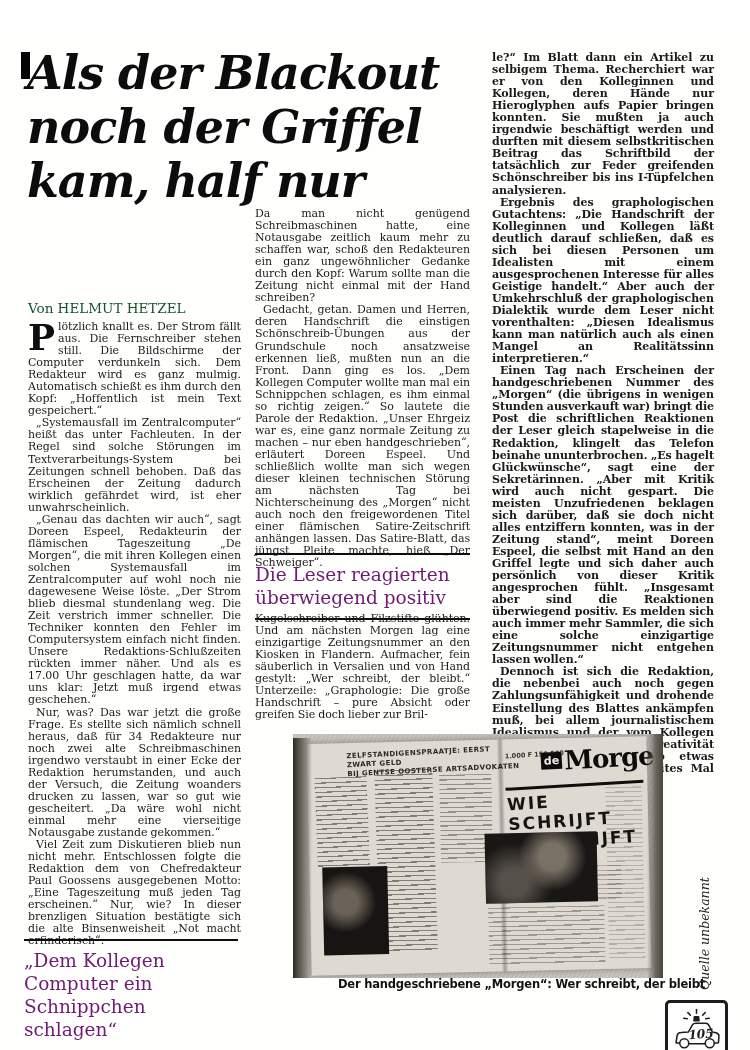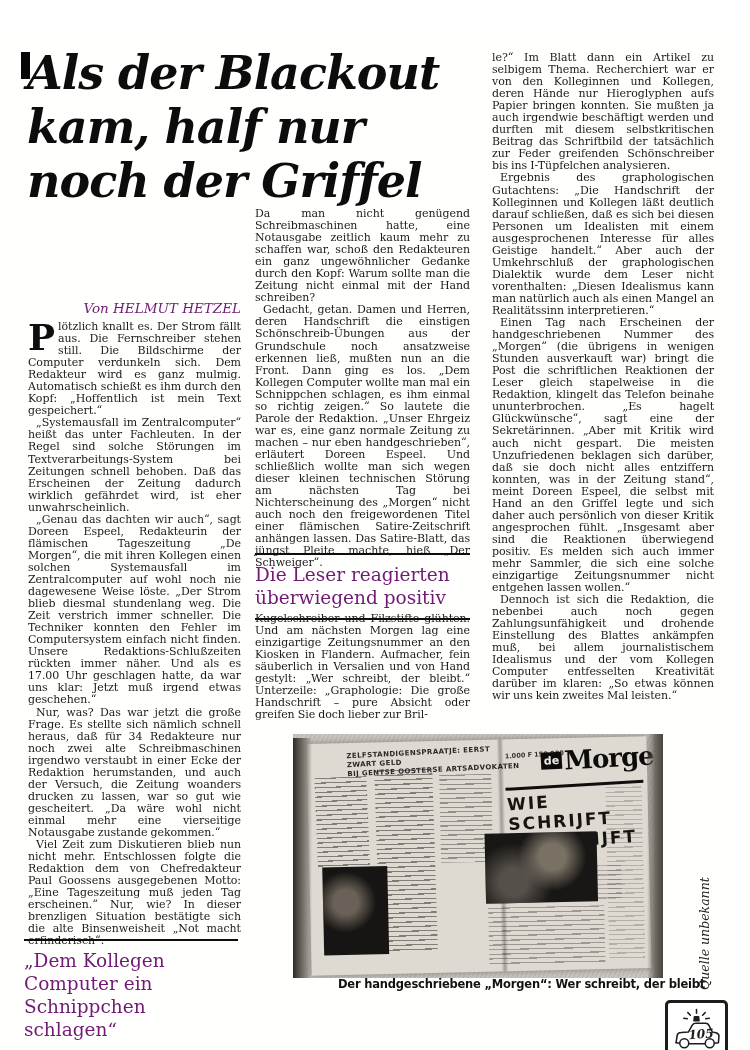--- a/index.html
+++ b/index.html
@@ -8,30 +8,30 @@
   .abs{position:absolute;}
 
   .scan-mark{left:21px;top:24px;width:9px;height:27px;background:#050505;}
 
   .headline{left:27px;top:18px;font-weight:bold;font-style:italic;font-size:46px;
             line-height:54px;letter-spacing:-1px;white-space:nowrap;color:#0c0c0c;}
 
   .standfirst{left:28px;top:169px;width:211px;font-weight:bold;font-size:12px;
               line-height:13.5px;text-align:left;color:#111;}
 
-  .byline{left:28px;top:272px;width:213px;text-align:right;font-size:13.5px;color:#701a75;font-style:italic;}
+  .byline{left:28px;top:272px;width:213px;text-align:left;font-size:13.5px;color:#14532d;}
 
   .col{font-size:11px;line-height:12.05px;text-align:justify;color:#1a1a1a;
        word-spacing:-0.4px;letter-spacing:-0.05px;}
   .col p{margin:0;}
   .col p + p{text-indent:8px;}
   .col-left{left:28px;top:293px;width:213px;}
   .col-mid{left:255px;top:180px;width:215px;}
   .col-mid2{left:255px;top:585px;width:215px;}
-  .col-right{left:492px;top:24px;width:222px;}
+  .col-right{left:492px;top:24px;width:222px;font-weight:bold;}
 
   .dropcap{float:left;font-size:36px;line-height:30px;font-weight:bold;
            padding:1px 3px 0 0;color:#0e0e0e;}
 
   .crosshead{border-top:2px solid #0d0d0d;border-bottom:2px solid #0d0d0d;
              padding:8px 0 9px 0;font-size:18.5px;line-height:23px;color:#701a75;}
   .xh1{left:24px;top:911px;width:214px;}
   .xh2{left:255px;top:525px;width:215px;}
 
   
@@ -83,22 +83,22 @@
 </style>
 </head>
 <body>
 
 <div class="page">
 
   <div class="abs scan-mark"></div>
 
   <div class="abs headline">
     <div>Als der Blackout</div>
+    <div>noch der Griffel</div>
     <div>kam, half nur</div>
-    <div>noch der Griffel</div>
   </div>
 
 
   <div class="abs byline">Von HELMUT HETZEL</div>
 
   <div class="abs col col-left">
     <p><span class="dropcap">P</span><span>lötzlich knallt es. Der Strom fällt aus. Die Fernschreiber stehen still. Die Bildschirme der Computer verdunkeln sich. Dem Redakteur wird es ganz mulmig. Automatisch schießt es ihm durch den Kopf: „Hoffentlich ist mein Text gespeichert.“</span></p>
     <p>„Systemausfall im Zentralcomputer“ heißt das unter Fachleuten. In der Regel sind solche Störungen im Textverarbeitungs-System bei Zeitungen schnell behoben. Daß das Erscheinen der Zeitung dadurch wirklich gefährdet wird, ist eher unwahrscheinlich.</p>
     <p>„Genau das dachten wir auch“, sagt Doreen Espeel, Redakteurin der flämischen Tageszeitung „De Morgen“, die mit ihren Kollegen einen solchen Systemausfall im Zentralcomputer auf wohl noch nie dagewesene Weise löste. „Der Strom blieb diesmal stundenlang weg. Die Zeit verstrich immer schneller. Die Techniker konnten den Fehler im Computersystem einfach nicht finden. Unsere Redaktions-Schlußzeiten rückten immer näher. Und als es 17.00 Uhr geschlagen hatte, da war uns klar: Jetzt muß irgend etwas geschehen.“</p>
     <p>Nur, was? Das war jetzt die große Frage. Es stellte sich nämlich schnell heraus, daß für 34 Redakteure nur noch zwei alte Schreibmaschinen irgendwo verstaubt in einer Ecke der Redaktion herumstanden, und auch der Versuch, die Zeitung woanders drucken zu lassen, war so gut wie gescheitert. „Da wäre wohl nicht einmal mehr eine vierseitige Notausgabe zustande gekommen.“</p>

